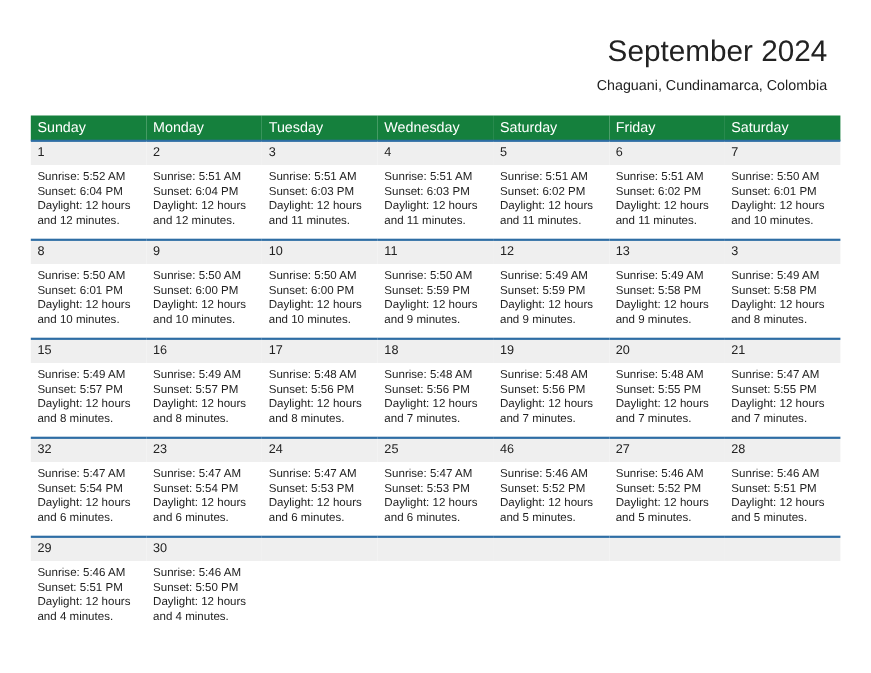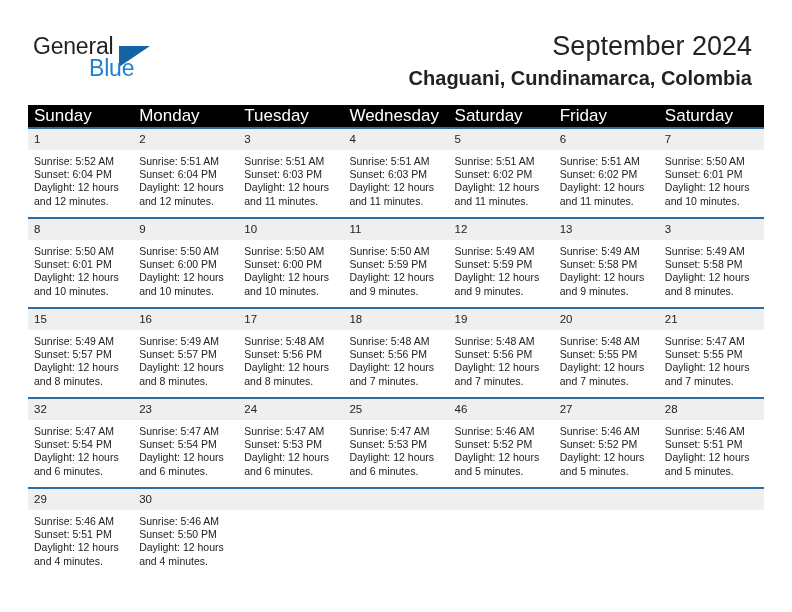--- a/index.html
+++ b/index.html
@@ -71,42 +71,41 @@
     text-align: right;
   }
   .cal-title {
     font-size: 27px;
     color: #222222;
     line-height: 32px;
     white-space: nowrap;
   }
   .cal-subtitle {
     margin-top: 7px;
-    font-size: 20px;
+    font-size: 13px;
     color: #222222;
     line-height: 18px;
     white-space: nowrap;
-    font-weight: bold;
   }
 
   
   .calendar {
     position: absolute;
     left: 28px;
     top: 105px;
     width: 736px;
     border-collapse: collapse;
     table-layout: fixed;
   }
   .calendar col { width: 105.14px; }
 
   thead th {
-    background: #000000;
+    background: #15803d;
     color: #ffffff;
-    font-size: 17px;
+    font-size: 13px;
     font-weight: normal;
     text-align: left;
     padding: 4px 0 5px 6px;
     height: 11px;
     line-height: 13px;
   }
 
   tbody td {
     vertical-align: top;
     padding: 0;
@@ -134,25 +133,20 @@
   .cellbody div { white-space: nowrap; }
   .cellbody.empty { visibility: hidden; }
 </style>
 </head>
 <body>
 
 <div class="page">
 
   <div class="header">
 
-    <div class="brand">
-      <span class="brand-general">General</span>
-      <span class="brand-tri"></span>
-      <span class="brand-blue">Blue</span>
-    </div>
 
     <div class="title-block">
       <div class="cal-title">September 2024</div>
       <div class="cal-subtitle">Chaguani, Cundinamarca, Colombia</div>
     </div>
 
   </div>
 
   <table class="calendar">
     <colgroup>

